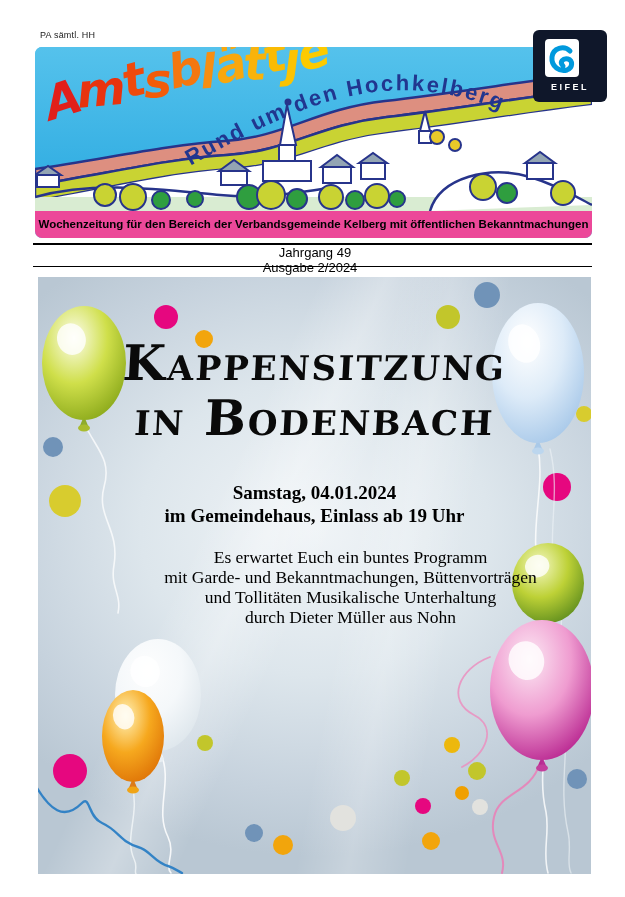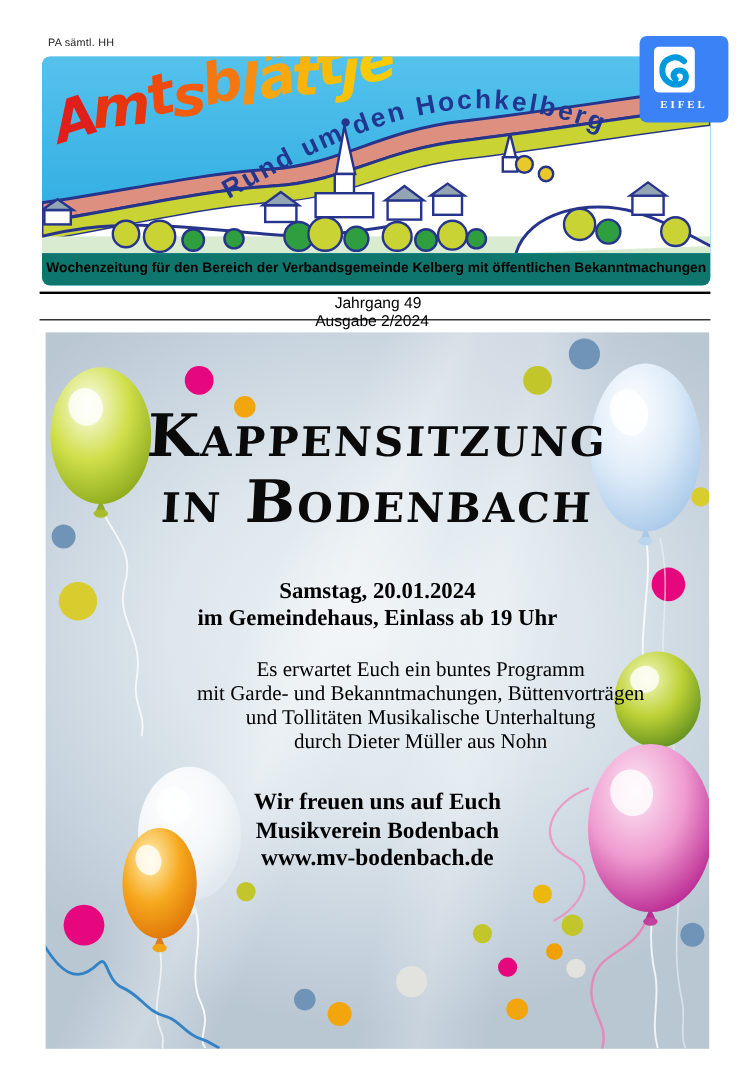--- a/index.html
+++ b/index.html
@@ -8,24 +8,24 @@
   .pa-note{position:absolute;left:40px;top:30px;font-size:9px;color:#222;letter-spacing:.2px;}
 
   
   .masthead{position:absolute;left:35px;top:47px;width:557px;height:191px;border-radius:7px;
             overflow:hidden;background:#3db6e8;}
   .mh-art{position:absolute;left:0;top:0;width:557px;height:164px;display:block;}
   .mh-title{position:absolute;left:12px;top:26px;transform:rotate(-9.5deg);transform-origin:0 100%;
             font-family:"DejaVu Sans",sans-serif;font-style:italic;font-weight:800;
             font-size:47px;line-height:1;white-space:nowrap;letter-spacing:-2px;}
   .mh-letter{display:inline-block;}
-  .tagline{position:absolute;left:0;bottom:0;width:557px;height:27px;background:#0f766e;
+  .tagline{position:absolute;left:0;bottom:0;width:557px;height:27px;background:#ec4899;
            font-weight:bold;font-size:11.5px;line-height:27px;text-align:center;white-space:nowrap;}
-  .eifel{position:absolute;left:533px;top:30px;width:74px;height:72px;background:#3b82f6;
-         border-radius:6px;z-index:5;font-family:Liberation Serif, serif;}
+  .eifel{position:absolute;left:533px;top:30px;width:74px;height:72px;background:#0f172a;
+         border-radius:6px;z-index:5;}
   .eifel-sq{position:absolute;left:12px;top:9px;width:34px;height:38px;background:#fff;border-radius:4px;}
   .eifel-label{position:absolute;left:0;top:52px;width:100%;text-align:center;color:#fff;
                font-weight:bold;font-size:9px;letter-spacing:2.5px;}
 
   
   .dateline{position:absolute;left:33px;top:243px;width:559px;height:24px;
             border-top:2px solid #000;border-bottom:1.5px solid #000;
             display:flex;align-items:center;font-size:13px;padding:0 0;box-sizing:border-box;flex-direction:column;}
   .dl-left{flex:1;text-align:left;padding-left:5px;}
   .dl-center{flex:2;text-align:center;}
@@ -233,29 +233,24 @@
         <g>
           <polygon points="499,491 509,491 504,479" fill="#b51e8c" opacity="0.9"></polygon>
           <ellipse cx="504" cy="491" rx="6" ry="3.5" fill="#c33f9d"></ellipse>
           <ellipse cx="504" cy="413" rx="52" ry="70" fill="url(#g-balloon-pink)" opacity="1"></ellipse>
           <ellipse cx="488.4" cy="383.6" rx="17.68" ry="19.6" fill="#ffffff" opacity="0.8" transform="rotate(-18 488.4 383.6)"></ellipse>
         </g>
       </svg>
     <div class="poster-content">
       <h1 class="ptitle t1">Kappensitzung</h1>
       <h1 class="ptitle t2">in Bodenbach</h1>
-      <p class="evt evt-date">Samstag, 20.01.2024</p>
+      <p class="evt evt-date">Samstag, 04.01.2024</p>
       <p class="evt evt-venue">im Gemeindehaus, Einlass ab 19 Uhr</p>
       <div class="body-lines">
           <div>Es erwartet Euch ein buntes Programm</div>
           <div>mit Garde- und Bekanntmachungen, Büttenvorträgen</div>
           <div>und Tollitäten Musikalische Unterhaltung</div>
           <div>durch Dieter Müller aus Nohn</div>
         </div>
-      <div class="closing-lines">
-          <div>Wir freuen uns auf Euch</div>
-          <div>Musikverein Bodenbach</div>
-          <div>www.mv-bodenbach.de</div>
-        </div>
     </div>
   </div>
 
 </div>
 
 </body></html>

